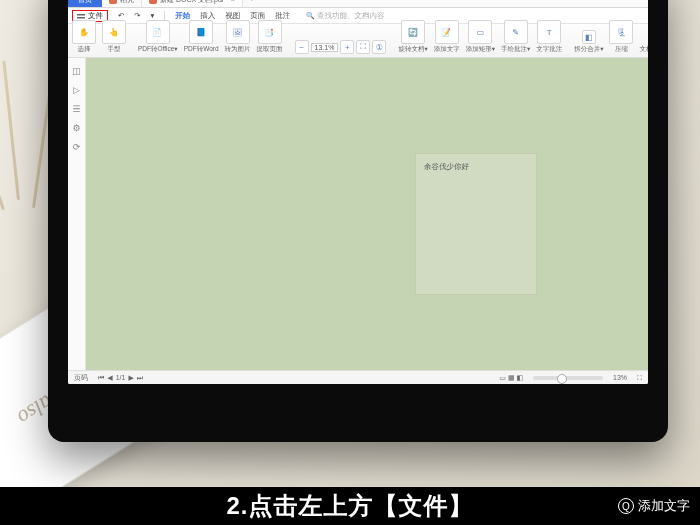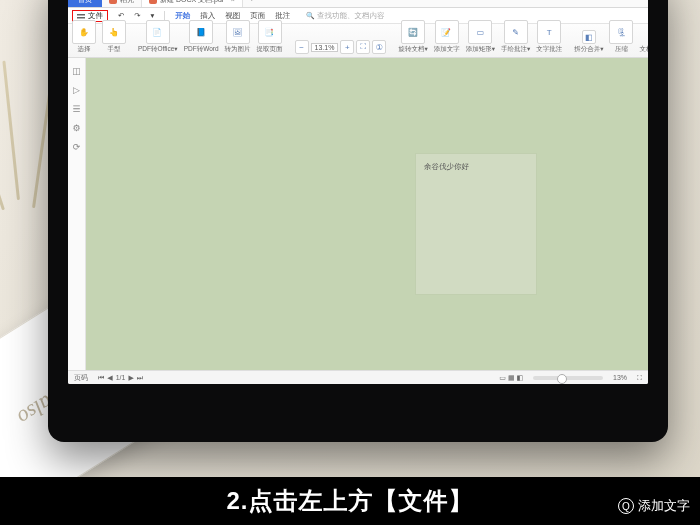--- a/index.html
+++ b/index.html
@@ -49,21 +49,21 @@
   .canvas{flex:1;background:#c5d4b3;position:relative;}
   .page{position:absolute;left:330px;top:96px;width:120px;height:140px;background:#d1dbc2;box-shadow:0 0 0 1px rgba(0,0,0,.02);}
   .page .txt{position:absolute;left:8px;top:8px;font-size:7.5px;color:#555;font-family:Liberation Serif, serif;}
   
   .status{position:absolute;left:0;right:0;bottom:0;height:14px;background:#f5f5f5;border-top:1px solid #dedede;display:flex;align-items:center;gap:10px;padding:0 6px;font-size:7px;color:#666;}
   .status .pg-ctl{display:flex;align-items:center;gap:3px;}
   .status .sp{flex:1;}
   .status .zbar{width:70px;height:4px;background:#ddd;border-radius:2px;position:relative;}
   .status .zbar::after{content:"";position:absolute;left:24px;top:-2px;width:8px;height:8px;background:#fff;border:1px solid #aaa;border-radius:50%;}
   
-  .caption{position:absolute;left:0;right:0;bottom:0;height:48px;background:#000;display:flex;align-items:center;justify-content:center;}
+  .caption{position:absolute;left:0;right:0;bottom:0;height:38px;background:#000;display:flex;align-items:center;justify-content:center;}
   .caption .txt{color:#fff;font-size:24px;font-weight:700;letter-spacing:1px;}
   .brand{position:absolute;right:10px;bottom:10px;display:flex;align-items:center;gap:4px;color:#fff;font-size:13px;}
   .brand .ico{width:16px;height:16px;border:1.5px solid #fff;border-radius:50%;display:flex;align-items:center;justify-content:center;font-size:10px;}
 </style>
 </head>
 <body>
 
 <div class="scene">
   <div class="wheat">
       <span></span>

